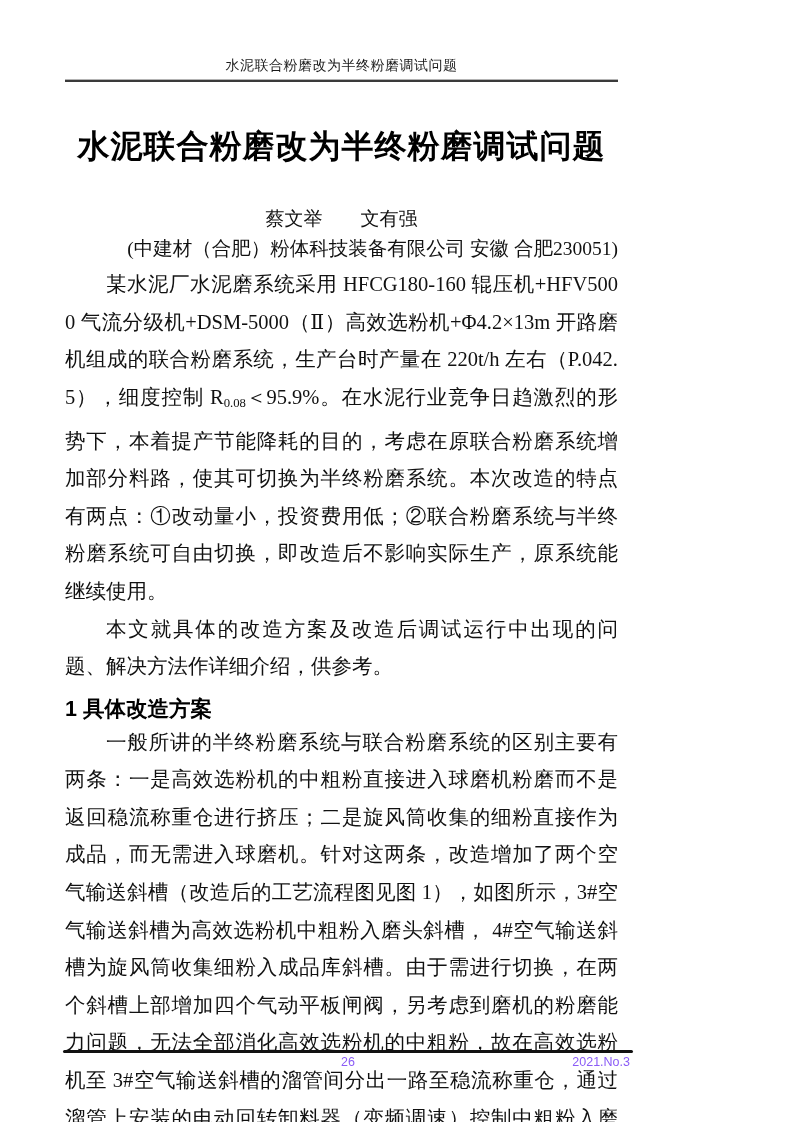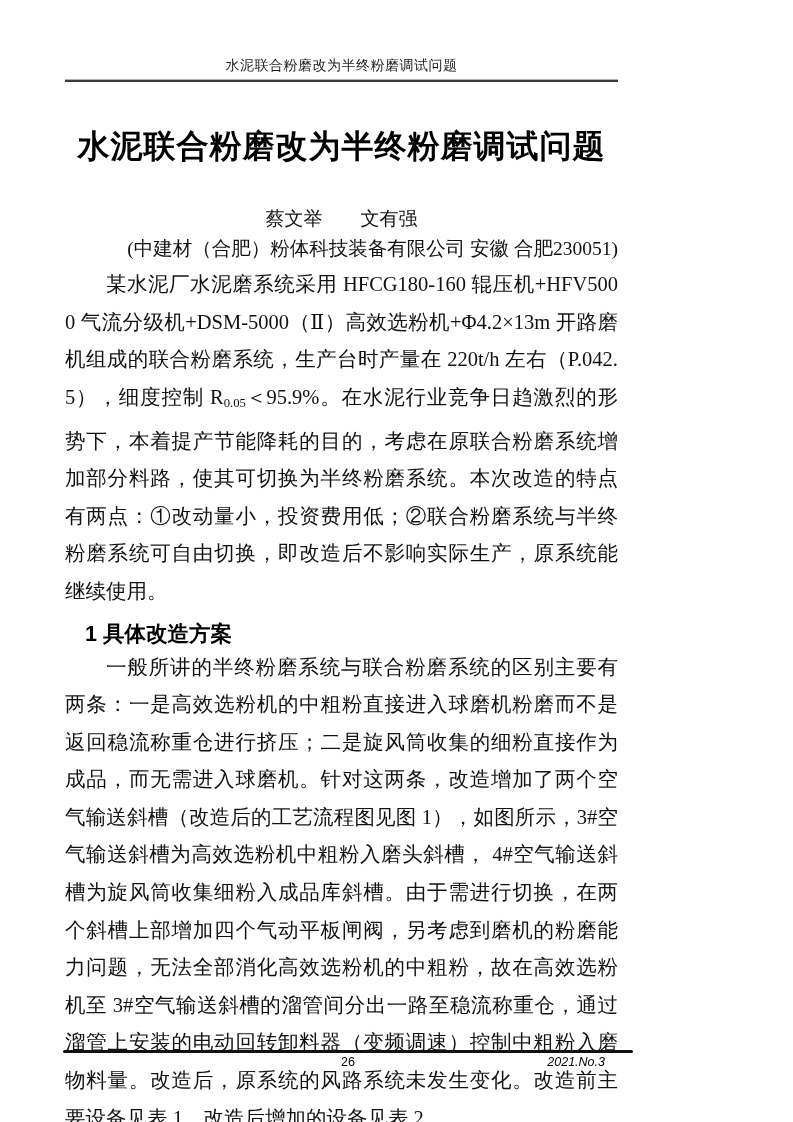--- a/index.html
+++ b/index.html
@@ -60,21 +60,21 @@
   
   .section-heading {
     margin: 0;
     font-family: "Liberation Sans", "DejaVu Sans", sans-serif;
     font-weight: 700;
     font-size: 21.5px;
     line-height: 30px;
     color: #000000;
   }
   .heading-0 { margin-top: 20px; }
-  .heading-1 { margin-top: 8px; margin-left: 20px; }
+  .heading-1 { margin-top: 8px; }
   .body-para {
     margin: 0;
     font-size: 20.5px;
     line-height: 37.6px;
     text-align: justify;
     text-indent: 2em;
     color: #111111;
     word-break: break-all;
   }
   .para-first { margin-top: 5px; }
@@ -94,51 +94,51 @@
     height: 2.5px;
     background: #111111;
     border-radius: 2px;
   }
   .footer-row {
     position: relative;
     height: 20px;
     font-family: "Liberation Sans", "DejaVu Sans", sans-serif;
     font-size: 12.5px;
     line-height: 19px;
-    color: #000000;
+    color: #8b5cf6;
   }
   .page-number {
     position: absolute;
     left: 0; right: 0;
     text-align: center;
   }
   .issue-label {
     position: absolute;
-    right: 28px;
+    right: 3px;
     top: 0;
-    font-style: italic;
   }
 </style>
 </head>
 <body>
 
 <div class="page">
 
   <div class="running-head">水泥联合粉磨改为半终粉磨调试问题</div>
   <div class="header-rule"></div>
 
   <h1 class="article-title">水泥联合粉磨改为半终粉磨调试问题</h1>
 
   <div class="authors">蔡文举　　文有强</div>
 
   <div class="affiliation">(中建材（合肥）粉体科技装备有限公司 安徽 合肥230051)</div>
 
 
-  <p class="body-para para-first"><span>某水泥厂水泥磨系统采用 HFCG180-160 辊压机+HFV5000 气流分级机+DSM-5000（Ⅱ）高效选粉机+Φ4.2×13m 开路磨机组成的联合粉磨系统，生产台时产量在 220t/h 左右（P.042.5），细度控制 R</span><span class="subscript">0.05</span><span>＜95.9%。在水泥行业竞争日趋激烈的形势下，本着提产节能降耗的目的，考虑在原联合粉磨系统增加部分料路，使其可切换为半终粉磨系统。本次改造的特点有两点：①改动量小，投资费用低；②联合粉磨系统与半终粉磨系统可自由切换，即改造后不影响实际生产，原系统能继续使用。</span></p>
+  <p class="body-para para-first"><span>某水泥厂水泥磨系统采用 HFCG180-160 辊压机+HFV5000 气流分级机+DSM-5000（Ⅱ）高效选粉机+Φ4.2×13m 开路磨机组成的联合粉磨系统，生产台时产量在 220t/h 左右（P.042.5），细度控制 R</span><span class="subscript">0.08</span><span>＜95.9%。在水泥行业竞争日趋激烈的形势下，本着提产节能降耗的目的，考虑在原联合粉磨系统增加部分料路，使其可切换为半终粉磨系统。本次改造的特点有两点：①改动量小，投资费用低；②联合粉磨系统与半终粉磨系统可自由切换，即改造后不影响实际生产，原系统能继续使用。</span></p>
 
+  <p class="body-para">本文就具体的改造方案及改造后调试运行中出现的问题、解决方法作详细介绍，供参考。</p>
 
   <h2 class="section-heading heading-1">1 具体改造方案</h2>
 
   <p class="body-para">一般所讲的半终粉磨系统与联合粉磨系统的区别主要有两条：一是高效选粉机的中粗粉直接进入球磨机粉磨而不是返回稳流称重仓进行挤压；二是旋风筒收集的细粉直接作为成品，而无需进入球磨机。针对这两条，改造增加了两个空气输送斜槽（改造后的工艺流程图见图 1），如图所示，3#空气输送斜槽为高效选粉机中粗粉入磨头斜槽， 4#空气输送斜槽为旋风筒收集细粉入成品库斜槽。由于需进行切换，在两个斜槽上部增加四个气动平板闸阀，另考虑到磨机的粉磨能力问题，无法全部消化高效选粉机的中粗粉，故在高效选粉机至 3#空气输送斜槽的溜管间分出一路至稳流称重仓，通过溜管上安装的电动回转卸料器（变频调速）控制中粗粉入磨物料量。改造后，原系统的风路系统未发生变化。改造前主要设备见表 1，改造后增加的设备见表 2。</p>
 
   <div class="page-footer">
     <div class="footer-rule"></div>
     <div class="footer-row">
       <span class="page-number">26</span>
       <span class="issue-label">2021.No.3</span>

